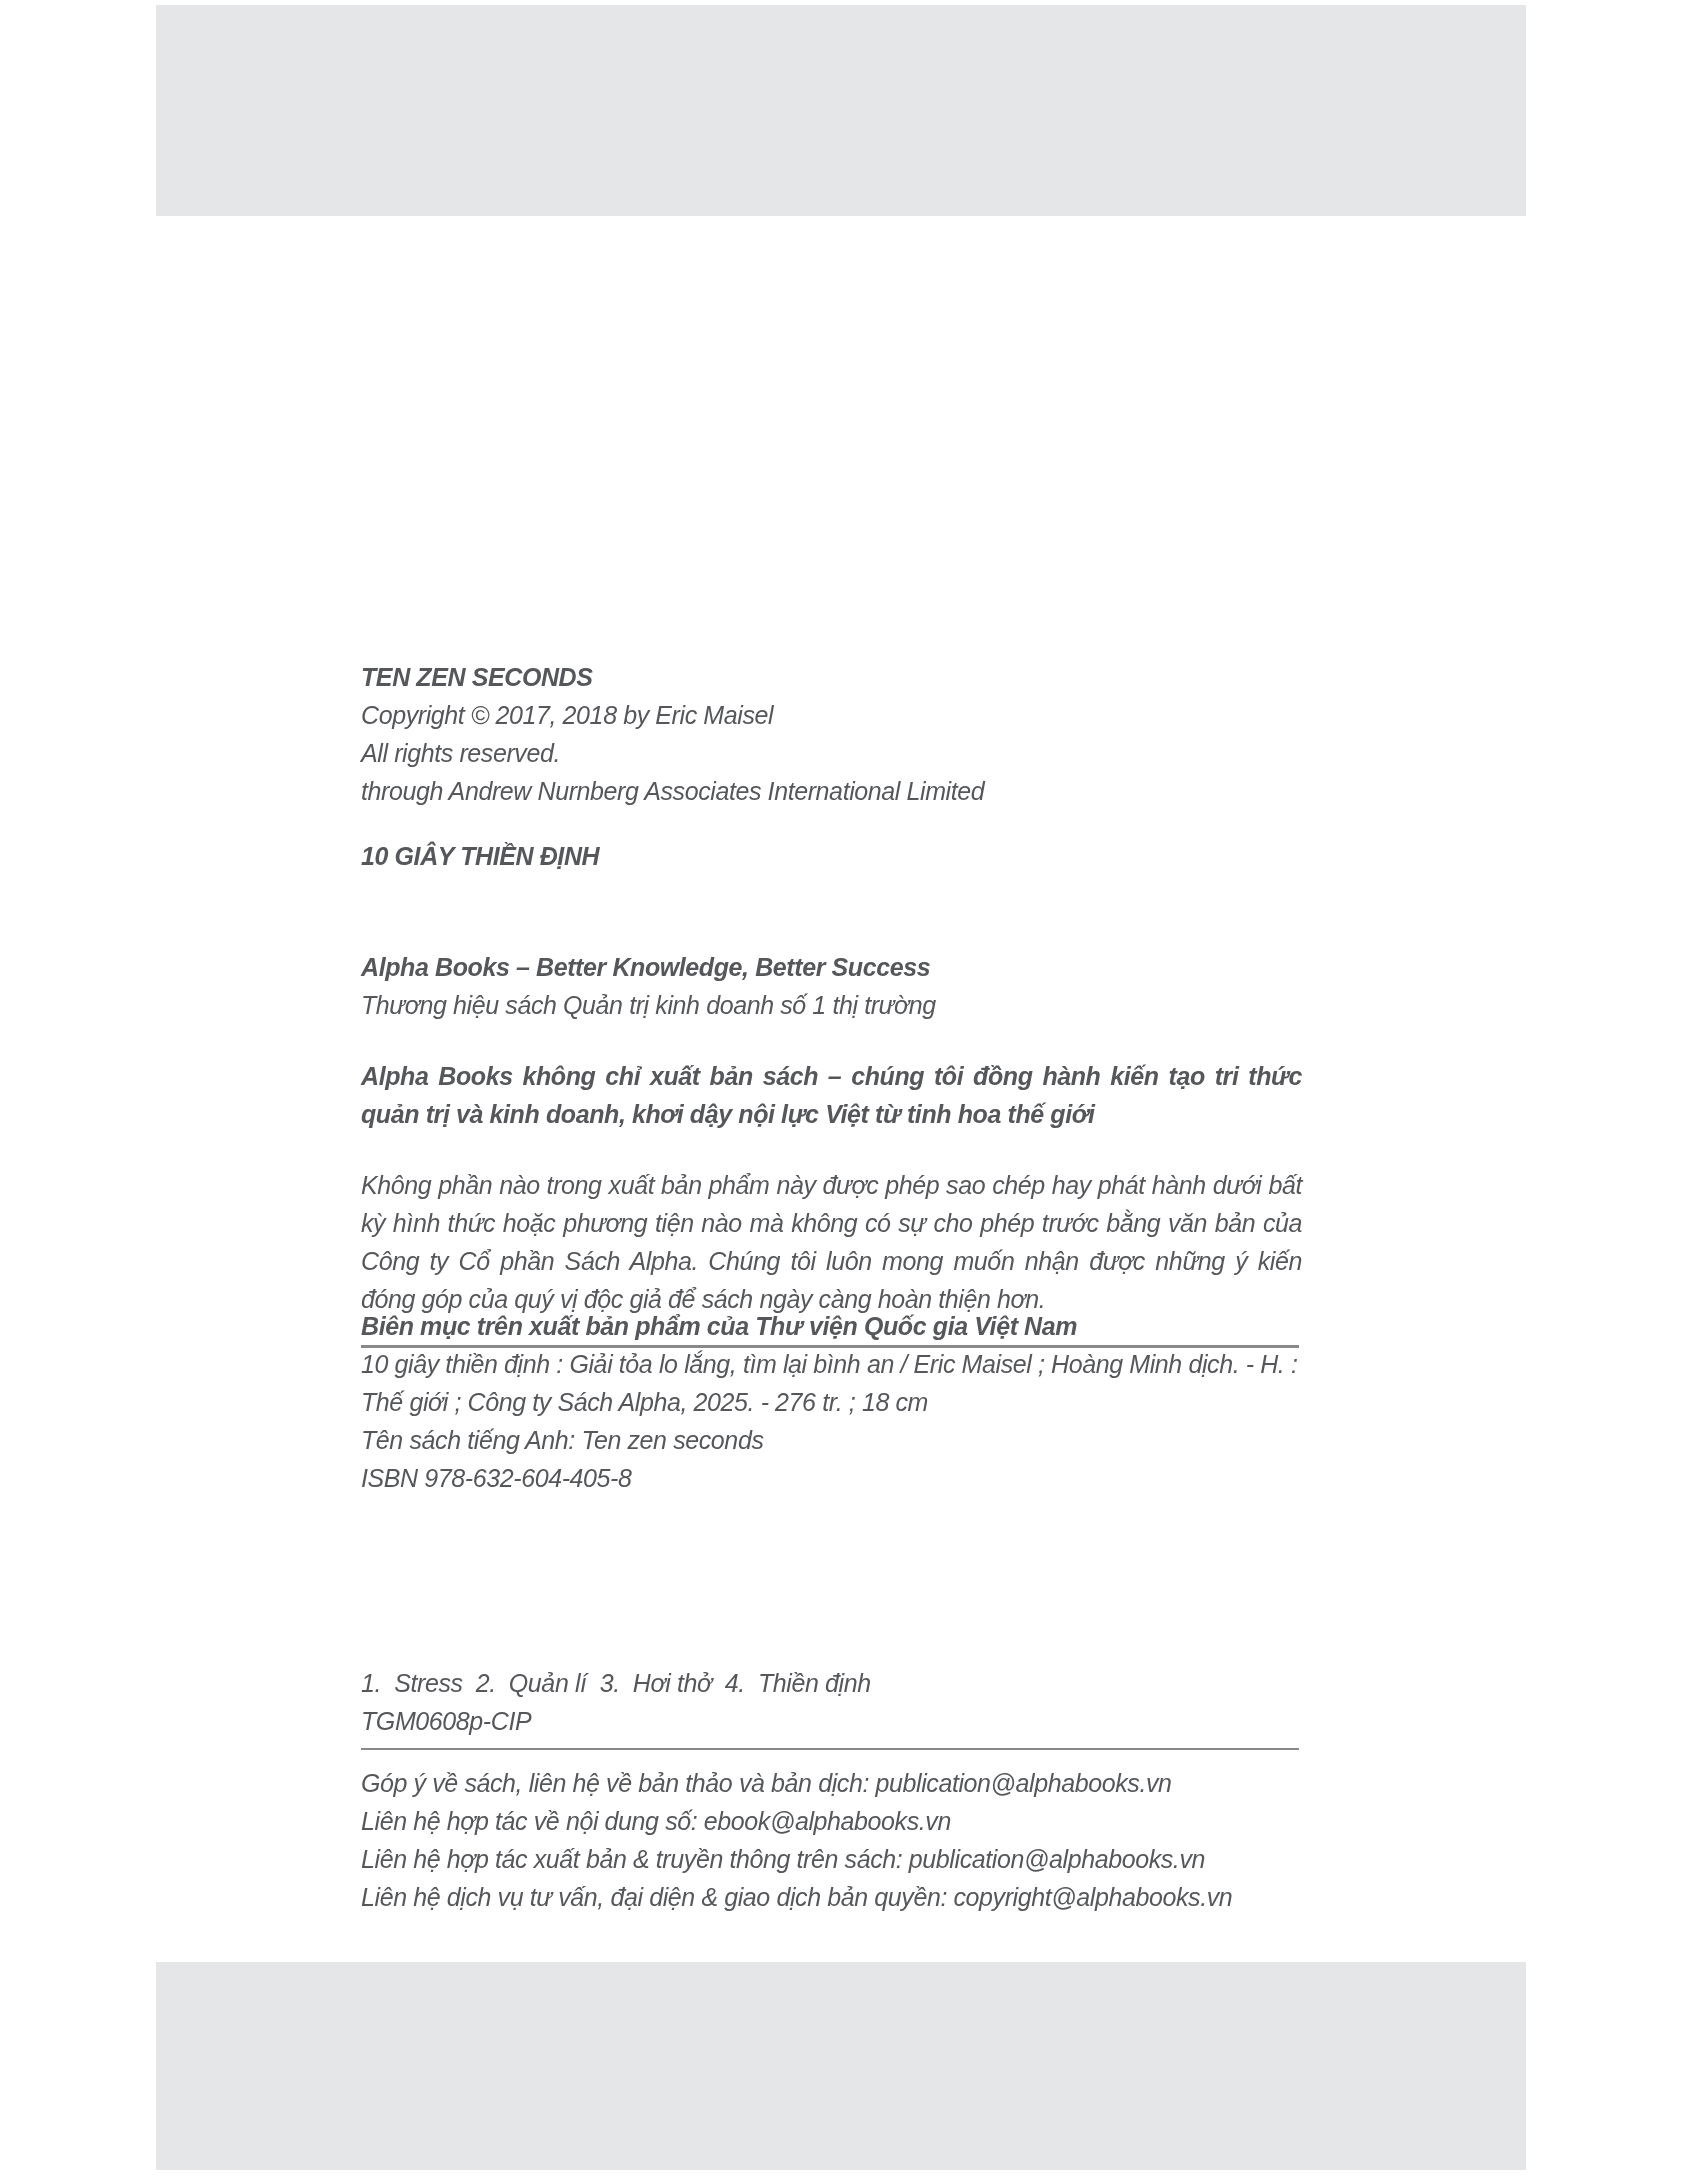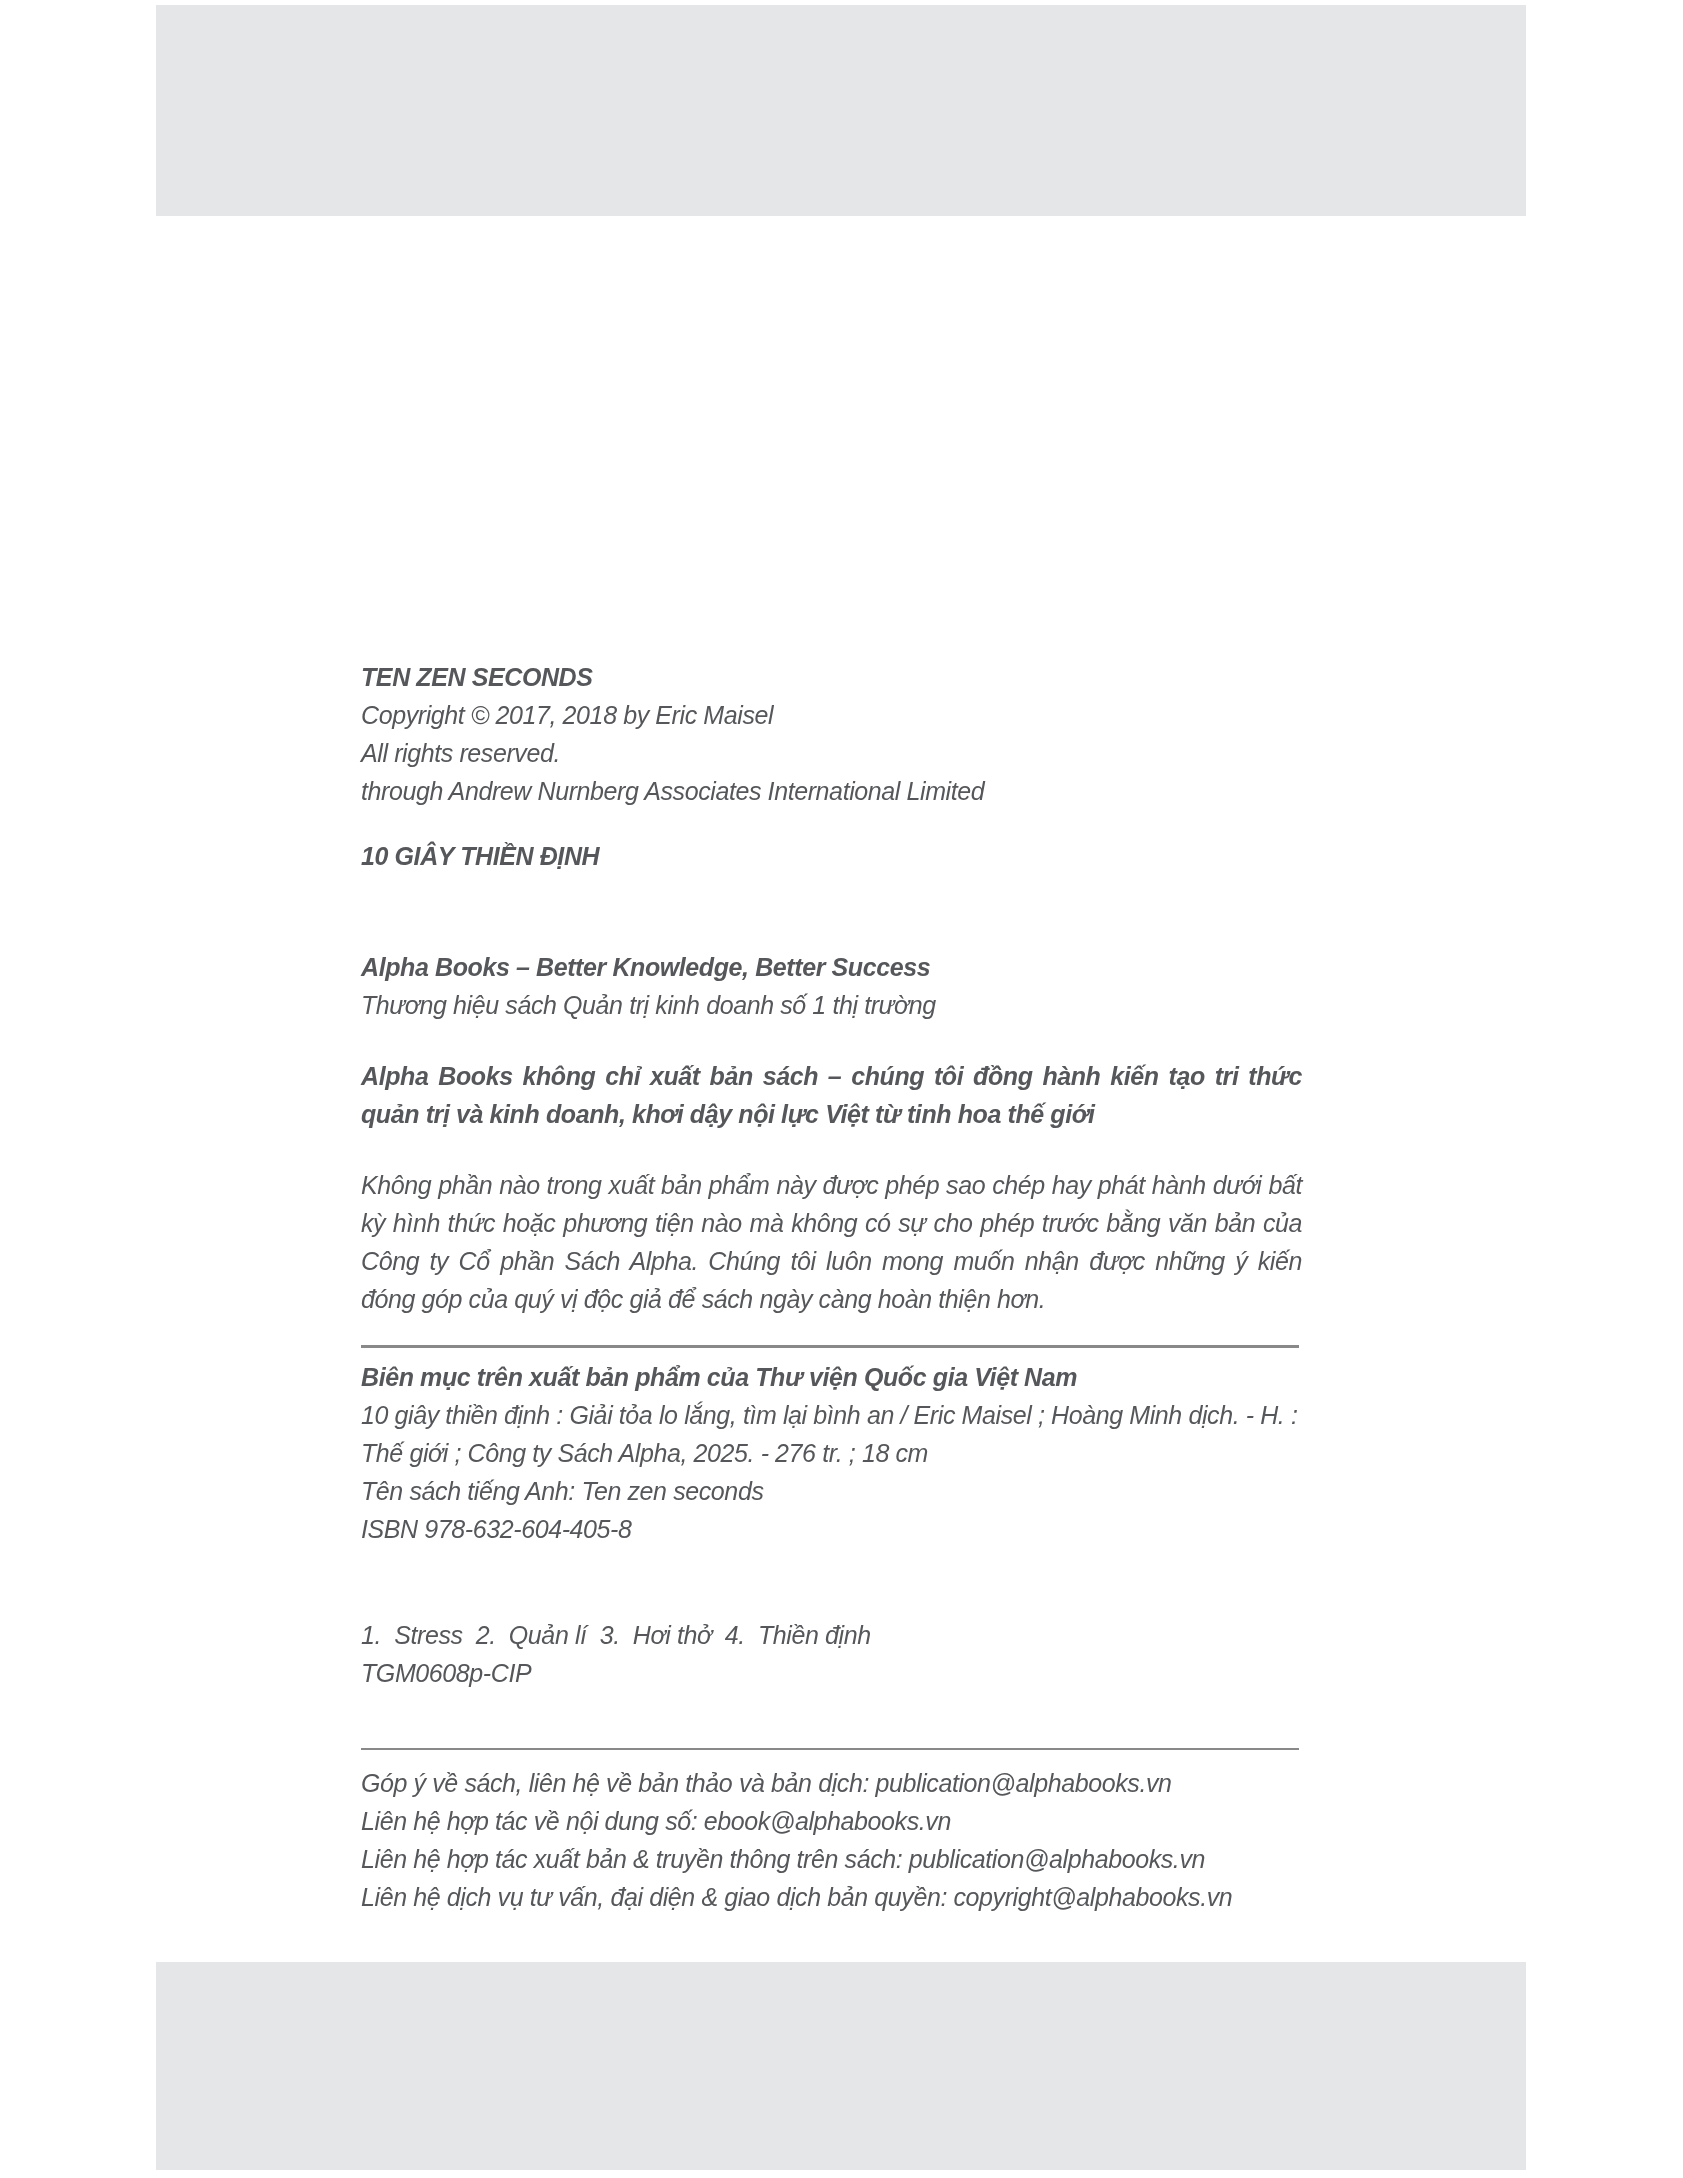--- a/index.html
+++ b/index.html
@@ -29,21 +29,21 @@
     position: absolute;
     left: 361px;
     width: 941px;
     font-size: 25px;
     line-height: 38px;
     letter-spacing: -0.4px;
   }
   .blk > div { min-height: 38px; font-style: italic; }
   .bold { font-weight: bold; }
   .justify { text-align: justify; }
-  .prewrap { white-space: pre-wrap; }
+  .prewrap { white-space: pre-wrap; margin-top: 48px; }
 
   .rule {
     position: absolute;
     left: 361px;
     width: 938px;
     background: var(--rule-color, #898989);
   }
   .rule-1 { height: 3px; }
   .rule-2 { height: 2px; }
 </style>
@@ -74,21 +74,21 @@
   <section class="blk justify" style="top:1057px">
     <div class="bold">Alpha Books không chỉ xuất bản sách – chúng tôi đồng hành kiến tạo tri thức quản trị và kinh doanh, khơi dậy nội lực Việt từ tinh hoa thế giới</div>
   </section>
 
   <section class="blk justify" style="top:1166px">
     <div>Không phần nào trong xuất bản phẩm này được phép sao chép hay phát hành dưới bất kỳ hình thức hoặc phương tiện nào mà không có sự cho phép trước bằng văn bản của Công ty Cổ phần Sách Alpha. Chúng tôi luôn mong muốn nhận được những ý kiến đóng góp của quý vị độc giả để sách ngày càng hoàn thiện hơn.</div>
   </section>
 
   <div class="rule rule-1" style="top:1345px"></div>
 
-  <section class="blk" style="top:1358px">
+  <section class="blk" style="top:1307px">
     <div class="bold">Biên mục trên xuất bản phẩm của Thư viện Quốc gia Việt Nam</div>
     <div>10 giây thiền định : Giải tỏa lo lắng, tìm lại bình an / Eric Maisel ; Hoàng Minh dịch. - H. : Thế giới ; Công ty Sách Alpha, 2025. - 276 tr. ; 18 cm</div>
     <div>Tên sách tiếng Anh: Ten zen seconds</div>
     <div>ISBN 978-632-604-405-8</div>
   </section>
 
   <section class="blk" style="top:1616px">
     <div class="prewrap">1.  Stress  2.  Quản lí  3.  Hơi thở  4.  Thiền định</div>
     <div>TGM0608p-CIP</div>
   </section>

